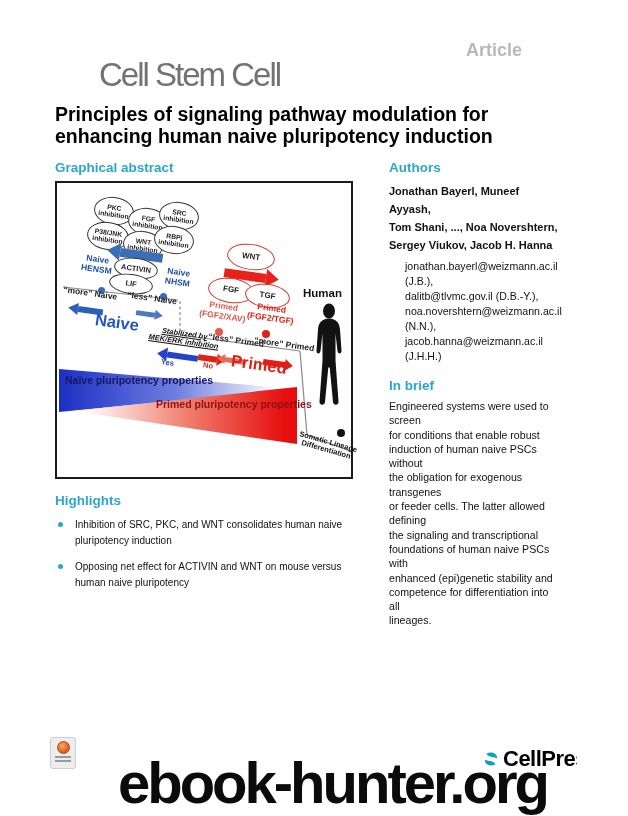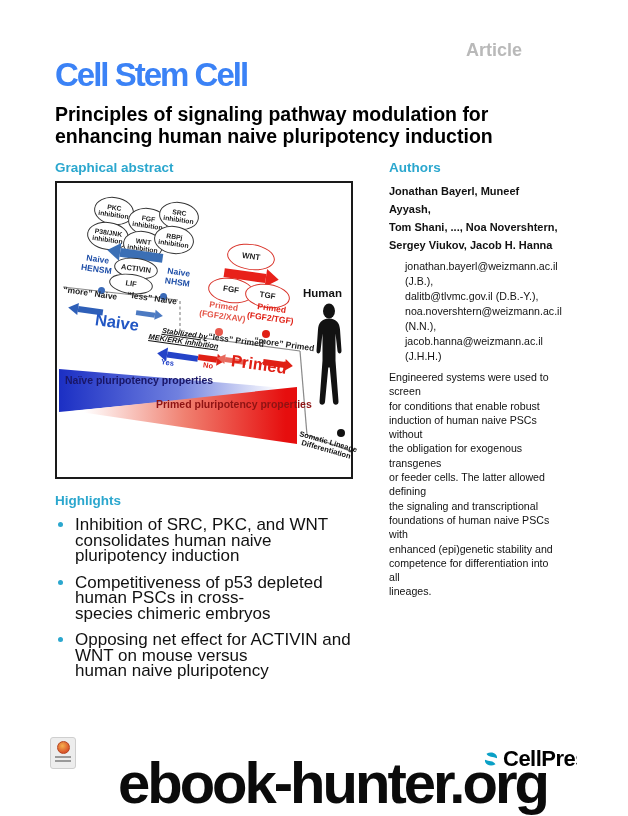--- a/index.html
+++ b/index.html
@@ -3,21 +3,21 @@
 <meta charset="utf-8">
 <style>
   html,body{margin:0;padding:0;background:#ffffff;}
   body{width:628px;height:816px;font-family:"Liberation Sans",sans-serif;-webkit-font-smoothing:antialiased;}
   .page{position:relative;width:577px;height:816px;overflow:hidden;background:#fff;}
   .ml{white-space:pre-line;}
 
   
   .article-label{position:absolute;top:40px;right:55px;font-size:18px;font-weight:bold;color:#b9b9b9;}
   .header{padding:56px 55px 0 55px;}
-  .journal-logo{font-size:33px;font-weight:bold;color:#3b82f6;letter-spacing:-2px;}
+  .journal-logo{font-size:33px;font-weight:normal;color:#737373;letter-spacing:-2px;margin-left:44px;}
   .title{margin:9px 0 0 0;font-size:19.5px;line-height:22px;font-weight:bold;color:#000;}
 
   
   .columns{display:flex;margin-top:13px;padding:0 55px;gap:36px;}
   .left-col{width:298px;flex:0 0 298px;}
   .right-col{width:200px;flex:1;}
   .sec-heading{font-size:13.5px;font-weight:bold;color:#2BA7CE;}
 
   
   .figure-box{position:relative;width:294px;height:294px;border:2px solid #1a1a1a;margin-top:6px;background:#fff;}
@@ -34,21 +34,21 @@
   .arr .hl{width:0;height:0;border-style:solid;border-color:transparent;
            border-width:var(--hw,7px) var(--hd,9px) var(--hw,7px) 0;border-right-color:var(--c);}
   .arr .hr{width:0;height:0;border-style:solid;border-color:transparent;
            border-width:var(--hw,7px) 0 var(--hw,7px) var(--hd,9px);border-left-color:var(--c);}
 
   
   .highlights-heading{margin-top:14px;}
   .hl-list{margin:9px 0 0 0;padding:0;list-style:none;}
   .hl-item{display:flex;margin-bottom:11px;}
   .hl-bullet{flex:0 0 5px;width:5px;height:5px;border-radius:50%;background:#2BA7CE;margin:5px 12px 0 3px;}
-  .hl-text{font-size:17px;line-height:15.5px;color:#111;}
+  .hl-text{font-size:10px;line-height:15.5px;color:#111;}
 
   
   .authors-names{margin:7px 0 0 0;font-size:11px;font-weight:bold;line-height:18px;color:#111;}
   .corr-heading{margin-top:15px;}
   .emails{margin:5px 0 0 16px;font-size:10.6px;line-height:15px;color:#111;}
   .inbrief-heading{margin-top:14px;}
   .inbrief{margin:6px 0 0 0;font-size:10.6px;line-height:14.3px;color:#111;}
 
   
   .badge{position:absolute;left:50px;top:737px;width:26px;height:32px;background:#ededed;border:1px solid #cfcfcf;border-radius:3px;display:flex;flex-direction:column;align-items:center;padding-top:3px;box-sizing:border-box;}
@@ -197,42 +197,38 @@
 
       <div class="sec-heading highlights-heading">Highlights</div>
       <ul class="hl-list">
         <li class="hl-item">
             <span class="hl-bullet"></span>
             <span class="hl-text ml">Inhibition of SRC, PKC, and WNT consolidates human naive
 pluripotency induction</span>
           </li>
         <li class="hl-item">
             <span class="hl-bullet"></span>
-            <span class="hl-text ml">Competitiveness of p53 depleted human PSCs in cross-
-species chimeric embryos</span>
-          </li>
-        <li class="hl-item">
-            <span class="hl-bullet"></span>
             <span class="hl-text ml">Opposing net effect for ACTIVIN and WNT on mouse versus
 human naive pluripotency</span>
           </li>
       </ul>
     </div>
 
     <div class="right-col">
       <div class="sec-heading">Authors</div>
       <p class="authors-names ml">Jonathan Bayerl, Muneef Ayyash,
 Tom Shani, ..., Noa Novershtern,
 Sergey Viukov, Jacob H. Hanna</p>
 
       <p class="emails ml">jonathan.bayerl@weizmann.ac.il (J.B.),
 dalitb@tlvmc.gov.il (D.B.-Y.),
 noa.novershtern@weizmann.ac.il (N.N.),
 jacob.hanna@weizmann.ac.il (J.H.H.)</p>
 
+      <div class="sec-heading inbrief-heading">In brief</div>
       <p class="inbrief ml">Engineered systems were used to screen
 for conditions that enable robust
 induction of human naive PSCs without
 the obligation for exogenous transgenes
 or feeder cells. The latter allowed defining
 the signaling and transcriptional
 foundations of human naive PSCs with
 enhanced (epi)genetic stability and
 competence for differentiation into all
 lineages.</p>

